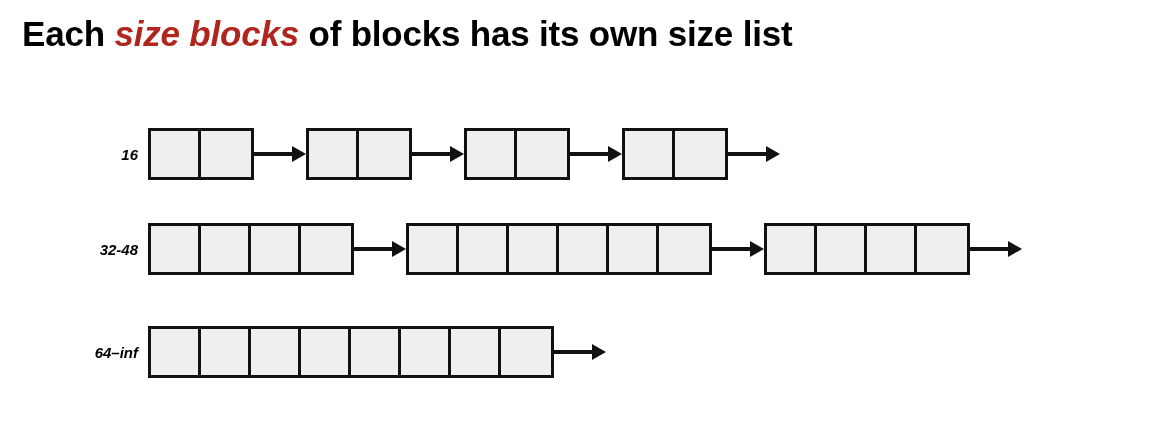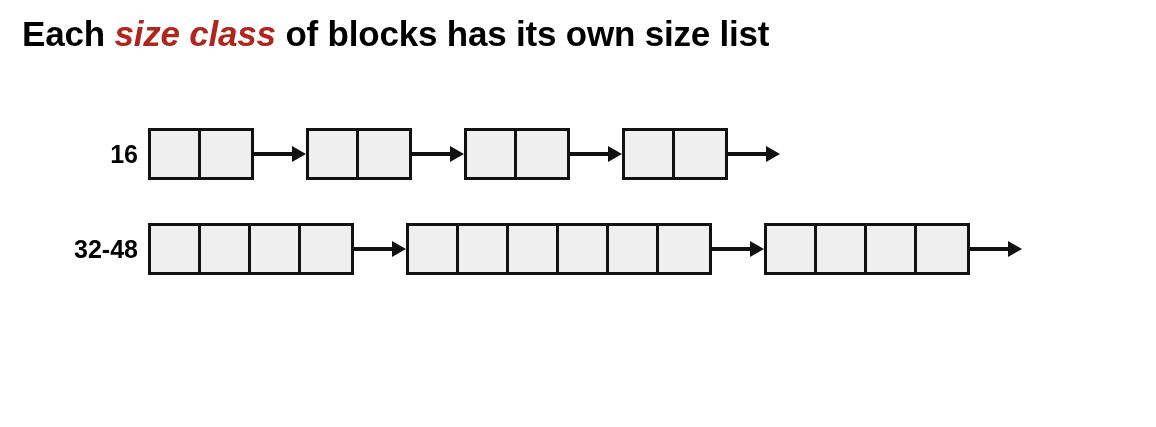--- a/index.html
+++ b/index.html
@@ -45,24 +45,25 @@
     left: 0;
     height: 54px;
     display: flex;
     align-items: center;
   }
   .row-label {
     position: absolute;
     right: 0;
     top: 50%;
     transform: translateY(-50%);
-    font-size: 25px;
+    font-size: 15px;
     font-weight: bold;
     color: #000000;
     white-space: nowrap;
+    font-style: italic;
   }
   .row-track {
     position: absolute;
     left: 148px;
     top: 0;
     height: 54px;
     display: flex;
     align-items: center;
   }
 
@@ -91,21 +92,21 @@
     height: 52px;
     display: flex;
     align-items: center;
     flex: 0 0 auto;
   }
   .arrow svg { display: block; }
 </style>
 </head>
 <body>
 
-<div id="slide-title"><span>Each </span><span class="em">size class</span><span> of blocks has its own size list</span></div>
+<div id="slide-title"><span>Each </span><span class="em">size blocks</span><span> of blocks has its own size list</span></div>
 
 <div id="freelist-diagram">
     <div class="list-row" style="top: 127px; width: 1156px;">
       <div class="row-label" style="right: 1018px;">16</div>
       <div class="row-track">
         <div class="block" style="border-color: rgb(17, 17, 17); background: rgb(239, 239, 239);">
           <div class="cell" style="background: rgb(239, 239, 239); border-right-color: rgb(17, 17, 17);"></div>
           <div class="cell" style="background: rgb(239, 239, 239);"></div>
         </div>
         <div class="arrow">
@@ -182,13 +183,34 @@
           <div class="cell" style="background: rgb(239, 239, 239);"></div>
         </div>
         <div class="arrow">
           <svg width="52" height="20" viewBox="0 0 52 20">
             <line x1="0" y1="10" x2="40" y2="10" stroke="#111111" stroke-width="4"></line>
             <polygon points="38,2 52,10 38,18" fill="#111111"></polygon>
           </svg>
         </div>
       </div>
     </div>
+    <div class="list-row" style="top: 325px; width: 1156px;">
+      <div class="row-label" style="right: 1018px;">64–inf</div>
+      <div class="row-track">
+        <div class="block" style="border-color: rgb(17, 17, 17); background: rgb(239, 239, 239);">
+          <div class="cell" style="background: rgb(239, 239, 239); border-right-color: rgb(17, 17, 17);"></div>
+          <div class="cell" style="background: rgb(239, 239, 239); border-right-color: rgb(17, 17, 17);"></div>
+          <div class="cell" style="background: rgb(239, 239, 239); border-right-color: rgb(17, 17, 17);"></div>
+          <div class="cell" style="background: rgb(239, 239, 239); border-right-color: rgb(17, 17, 17);"></div>
+          <div class="cell" style="background: rgb(239, 239, 239); border-right-color: rgb(17, 17, 17);"></div>
+          <div class="cell" style="background: rgb(239, 239, 239); border-right-color: rgb(17, 17, 17);"></div>
+          <div class="cell" style="background: rgb(239, 239, 239); border-right-color: rgb(17, 17, 17);"></div>
+          <div class="cell" style="background: rgb(239, 239, 239);"></div>
+        </div>
+        <div class="arrow">
+          <svg width="52" height="20" viewBox="0 0 52 20">
+            <line x1="0" y1="10" x2="40" y2="10" stroke="#111111" stroke-width="4"></line>
+            <polygon points="38,2 52,10 38,18" fill="#111111"></polygon>
+          </svg>
+        </div>
+      </div>
+    </div>
   </div>
 
 </body></html>

